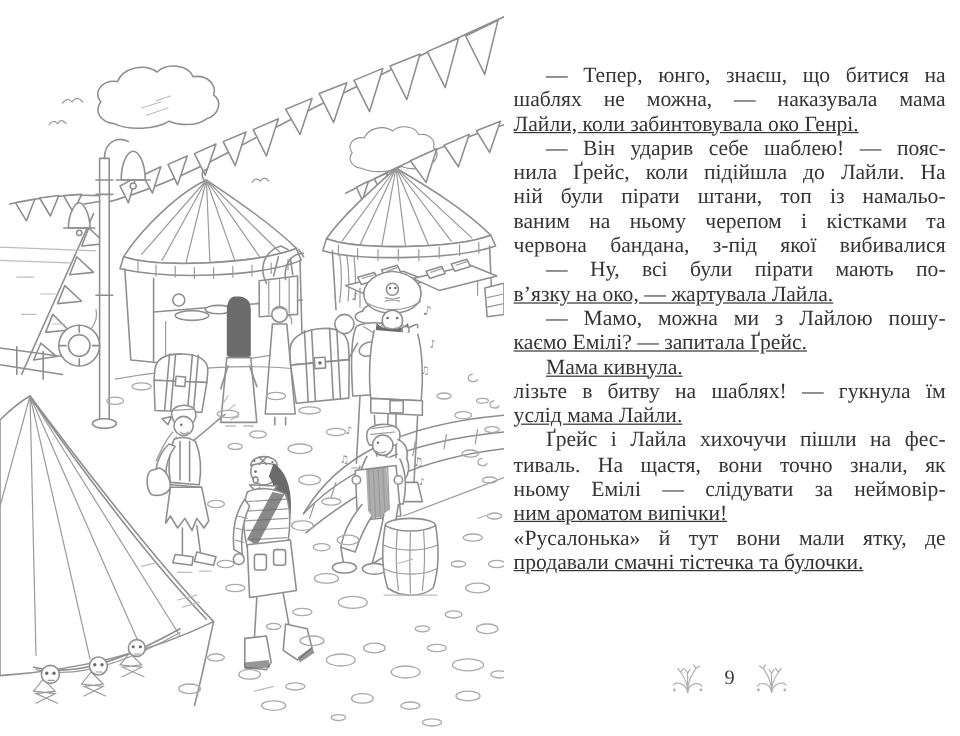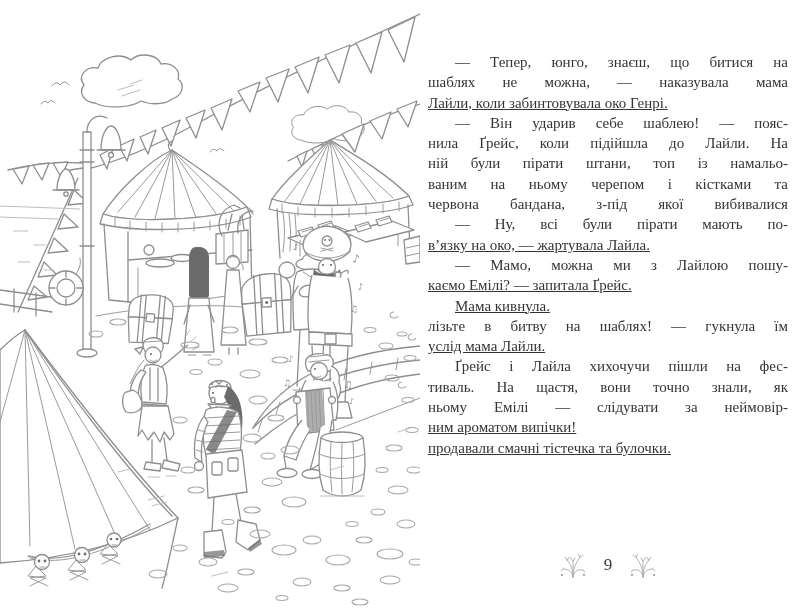--- a/index.html
+++ b/index.html
@@ -1,21 +1,21 @@
 <!DOCTYPE html>
 <html><head>
 <meta charset="utf-8">
 <style>
   html,body{margin:0;padding:0;background:#ffffff;}
   .stage{position:relative;width:800px;height:613px;background:#ffffff;overflow:hidden;
          font-family:"Liberation Serif","DejaVu Serif",serif;}
   .page-left{position:absolute;left:0;top:0;width:420px;height:613px;}
   .page-right{position:absolute;left:420px;top:0;width:380px;height:613px;}
   .text-block{position:absolute;left:8px;top:52px;width:360px;color:#343434;
-              font-size:15px;line-height:20.3px;}
+              font-size:18px;line-height:20.3px;}
   .line{text-align:justify;text-align-last:justify;white-space:normal;}
   .line.end{text-align-last:left;text-decoration:underline;}
   .line.indent{text-indent:27px;}
   .footer{position:absolute;left:8px;top:551px;width:360px;display:flex;
           justify-content:center;align-items:center;gap:16px;}
   .pgnum{font-size:17px;color:#3a3a3a;}
   
   .ln{stroke:#8e8e8e;stroke-width:1.3;fill:none;stroke-linecap:round;stroke-linejoin:round;}
   .th{stroke:#9a9a9a;stroke-width:1;fill:none;stroke-linecap:round;}
   .wt{stroke:#8e8e8e;stroke-width:1.3;fill:#ffffff;stroke-linejoin:round;}
@@ -430,20 +430,21 @@
         <div class="line end">в’язку на око, — жартувала Лайла.</div>
         <div class="line indent">— Мамо, можна ми з Лайлою пошу-</div>
         <div class="line end">каємо Емілі? — запитала Ґрейс.</div>
         <div class="line indent end">Мама кивнула.</div>
         <div class="line">лізьте в битву на шаблях! — гукнула їм</div>
         <div class="line end">услід мама Лайли.</div>
         <div class="line indent">Ґрейс і Лайла хихочучи пішли на фес-</div>
         <div class="line">тиваль. На щастя, вони точно знали, як</div>
         <div class="line">ньому Емілі — слідувати за неймовір-</div>
         <div class="line end">ним ароматом випічки!</div>
+        <div class="line">«Русалонька» й тут вони мали ятку, де</div>
         <div class="line end">продавали смачні тістечка та булочки.</div>
       </div>
     <div class="footer">
       <svg width="30" height="28" viewBox="0 0 30 28">
         <g stroke="#b0b0b0" stroke-width="1" fill="none" stroke-linecap="round">
           <path d="M15,26 C15,19 13,14 9,9 M9,9 l-2,-3 M9,9 l3,-3"></path>
           <path d="M15,26 C15,17 18,12 22,6 M22,6 l-2,-3 M22,6 l3,-2"></path>
           <path d="M15,26 C14,20 10,18 5,18 M5,18 l-2,2"></path>
           <path d="M15,26 C16,20 20,18 25,19 M25,19 l2,2"></path>
           <path d="M15,26 L15,10 M15,10 l-2,-3 M15,10 l2,-3"></path>

